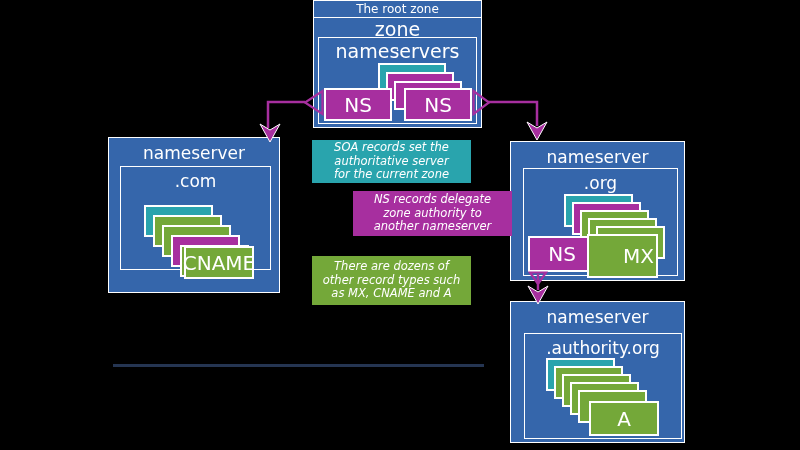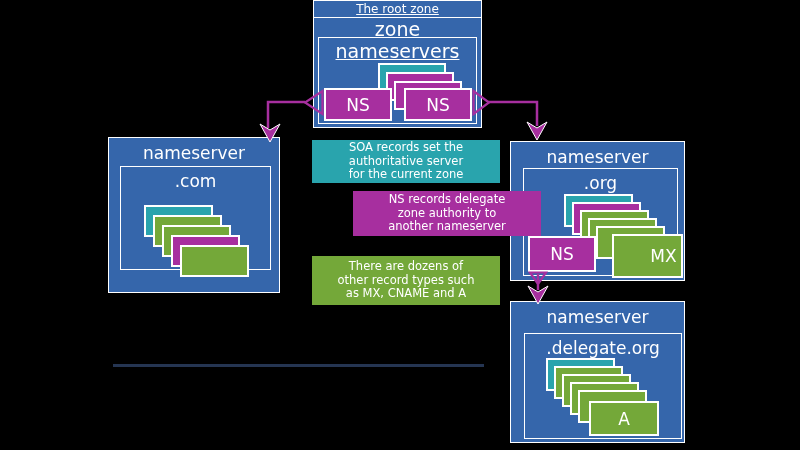--- a/index.html
+++ b/index.html
@@ -4,44 +4,44 @@
 <style>
   html,body{margin:0;padding:0;background:#000;}
   #stage{position:relative;width:800px;height:450px;background:var(--bg);overflow:hidden;
          font-family:"DejaVu Sans","Liberation Sans",sans-serif;color:#fff;}
   .box{position:absolute;background:var(--blue);border:1.5px solid #fff;box-sizing:border-box;}
   .inner{position:absolute;border:1.5px solid #fff;box-sizing:border-box;}
   .ctr{text-align:center;}
   .stack{position:absolute;inset:0;}
   .card{position:absolute;border:2px solid #fff;box-sizing:border-box;}
   .rec{position:absolute;border:2px solid #fff;box-sizing:border-box;display:flex;
-       align-items:center;justify-content:center;font-size:17px;}
+       align-items:center;justify-content:center;font-size:20px;}
   .rec.m{background:var(--magenta);}
   .rec.g{background:var(--green);}
   .title{font-size:17px;padding-top:5px;}
   .domain{font-size:17px;padding-top:4px;}
-  .legend{position:absolute;left:312px;width:188px;box-sizing:border-box;
+  .legend{position:absolute;left:312px;width:159px;box-sizing:border-box;
           font-size:11.5px;line-height:13.5px;text-align:center;white-space:pre-line;
-          display:flex;align-items:center;justify-content:center;}
+          display:flex;align-items:center;justify-content:center;font-style:italic;}
   .bg-teal{background:var(--teal);}
   .bg-magenta{background:var(--magenta);margin-left:41px;}
   .bg-green{background:var(--green);margin-top:12px;}
   #rz-label{font-size:12px;padding-top:1px;}
   #rz-hr{position:absolute;top:16px;left:0;right:0;border-top:1.2px solid #fff;}
   #rz-title{font-size:19px;margin-top:2px;}
   #rz-dot{font-size:13px;line-height:10px;padding-top:4px;}
   #divider{position:absolute;left:113px;top:364px;width:371px;height:3px;background:var(--navy);}
   #arrows{position:absolute;inset:0;z-index:60;color:var(--magenta);pointer-events:none;}
 </style>
 </head>
 <body>
 
 <div id="stage">
 
-  <div class="box" id="root-box" style="left:313px;top:0;width:169px;height:128px;text-decoration:underline;">
+  <div class="box" id="root-box" style="left:313px;top:0;width:169px;height:128px;">
     <div class="ctr" id="rz-label">The root zone</div>
     <div id="rz-hr"></div>
     <div class="ctr" id="rz-title">zone nameservers</div>
     <div class="inner" style="left:4px;top:36px;width:159px;height:87px;">
       <div class="ctr" id="rz-dot">.</div>
     </div>
     <div class="stack">
         <div class="card" style="left: 64px; top: 62px; width: 68px; height: 29px; background: rgb(41, 164, 173);"></div>
         <div class="card" style="left: 72px; top: 71px; width: 68px; height: 29px; background: rgb(167, 47, 159);"></div>
         <div class="card" style="left: 80px; top: 80px; width: 68px; height: 29px; background: rgb(167, 47, 159);"></div>
@@ -55,42 +55,43 @@
     <div class="inner" style="left:11px;top:28px;width:151px;height:104px;">
       <div class="ctr domain">.com</div>
     </div>
     <div class="stack">
         <div class="card" style="left: 35px; top: 67px; width: 69px; height: 32px; background: rgb(41, 164, 173);"></div>
         <div class="card" style="left: 44px; top: 77px; width: 69px; height: 32px; background: rgb(116, 168, 57);"></div>
         <div class="card" style="left: 53px; top: 87px; width: 69px; height: 32px; background: rgb(116, 168, 57);"></div>
         <div class="card" style="left: 62px; top: 97px; width: 69px; height: 32px; background: rgb(167, 47, 159);"></div>
         <div class="card" style="left: 71px; top: 107px; width: 69px; height: 32px; background: rgb(116, 168, 57);"></div>
       </div>
+    <div class="rec g" style="left:75px;top:108px;width:70px;height:33px;">CNAME</div>
   </div>
 
   <div class="box" style="left:510px;top:141px;width:175px;height:140px;">
     <div class="ctr title">nameserver</div>
     <div class="inner" style="left:12px;top:26px;width:155px;height:108px;">
       <div class="ctr domain">.org</div>
     </div>
     <div class="stack">
         <div class="card" style="left: 53px; top: 52px; width: 69px; height: 33px; background: rgb(41, 164, 173);"></div>
         <div class="card" style="left: 61px; top: 60px; width: 69px; height: 33px; background: rgb(167, 47, 159);"></div>
         <div class="card" style="left: 69px; top: 68px; width: 69px; height: 33px; background: rgb(116, 168, 57);"></div>
         <div class="card" style="left: 77px; top: 76px; width: 69px; height: 33px; background: rgb(116, 168, 57);"></div>
         <div class="card" style="left: 85px; top: 84px; width: 69px; height: 33px; background: rgb(116, 168, 57);"></div>
       </div>
     <div class="rec m" style="left:17px;top:94px;width:68px;height:36px;">NS</div>
-    <div class="rec g" style="left:101px;top:92px;width:71px;height:44px;padding-left:32px;">MX</div>
+    <div class="rec g" style="left:76px;top:92px;width:71px;height:44px;padding-left:32px;">MX</div>
   </div>
 
   <div class="box" style="left:510px;top:301px;width:175px;height:142px;">
     <div class="ctr title">nameserver</div>
     <div class="inner" style="left:13px;top:31px;width:158px;height:106px;">
-      <div class="ctr domain">.delegate.org</div>
+      <div class="ctr domain">.authority.org</div>
     </div>
     <div class="stack">
         <div class="card" style="left: 35px; top: 56px; width: 69px; height: 33px; background: rgb(41, 164, 173);"></div>
         <div class="card" style="left: 43px; top: 64px; width: 69px; height: 33px; background: rgb(116, 168, 57);"></div>
         <div class="card" style="left: 51px; top: 72px; width: 69px; height: 33px; background: rgb(116, 168, 57);"></div>
         <div class="card" style="left: 59px; top: 80px; width: 69px; height: 33px; background: rgb(116, 168, 57);"></div>
         <div class="card" style="left: 67px; top: 88px; width: 69px; height: 33px; background: rgb(116, 168, 57);"></div>
       </div>
     <div class="rec g" style="left:78px;top:99px;width:70px;height:35px;">A</div>
   </div>

